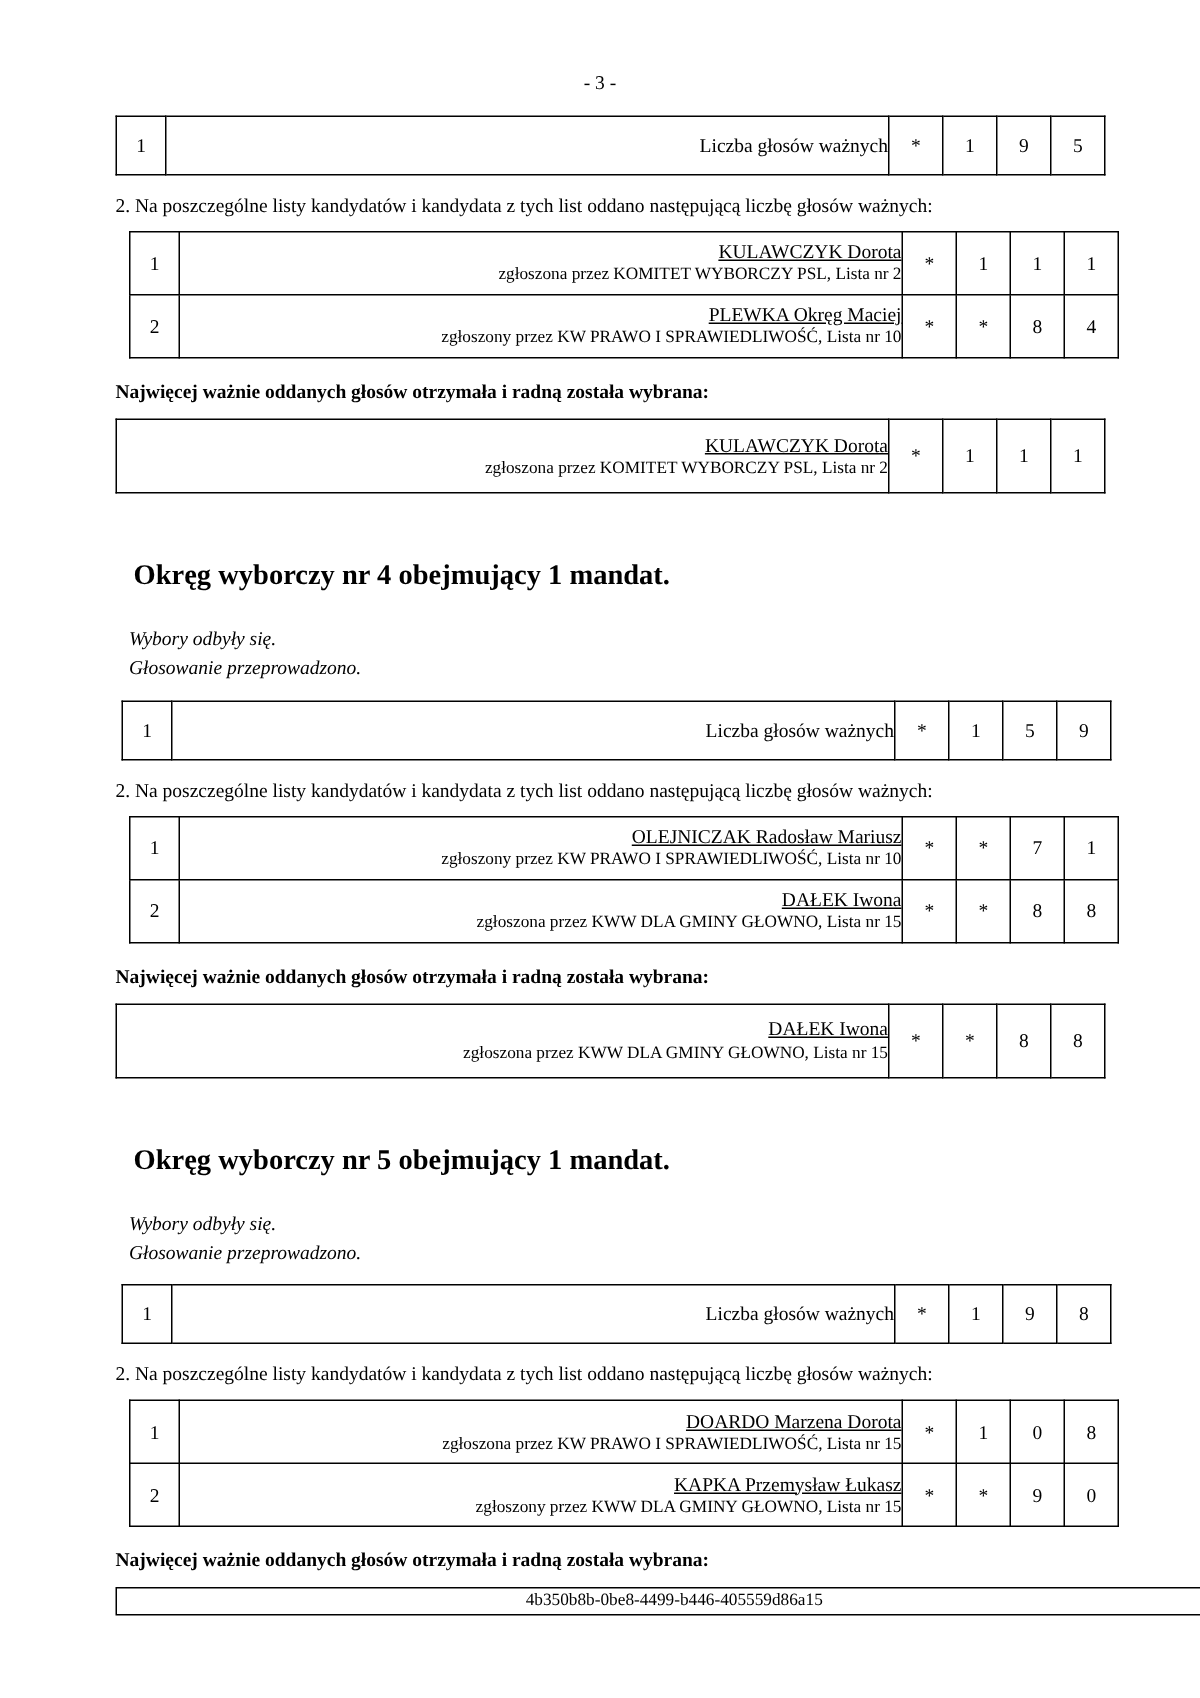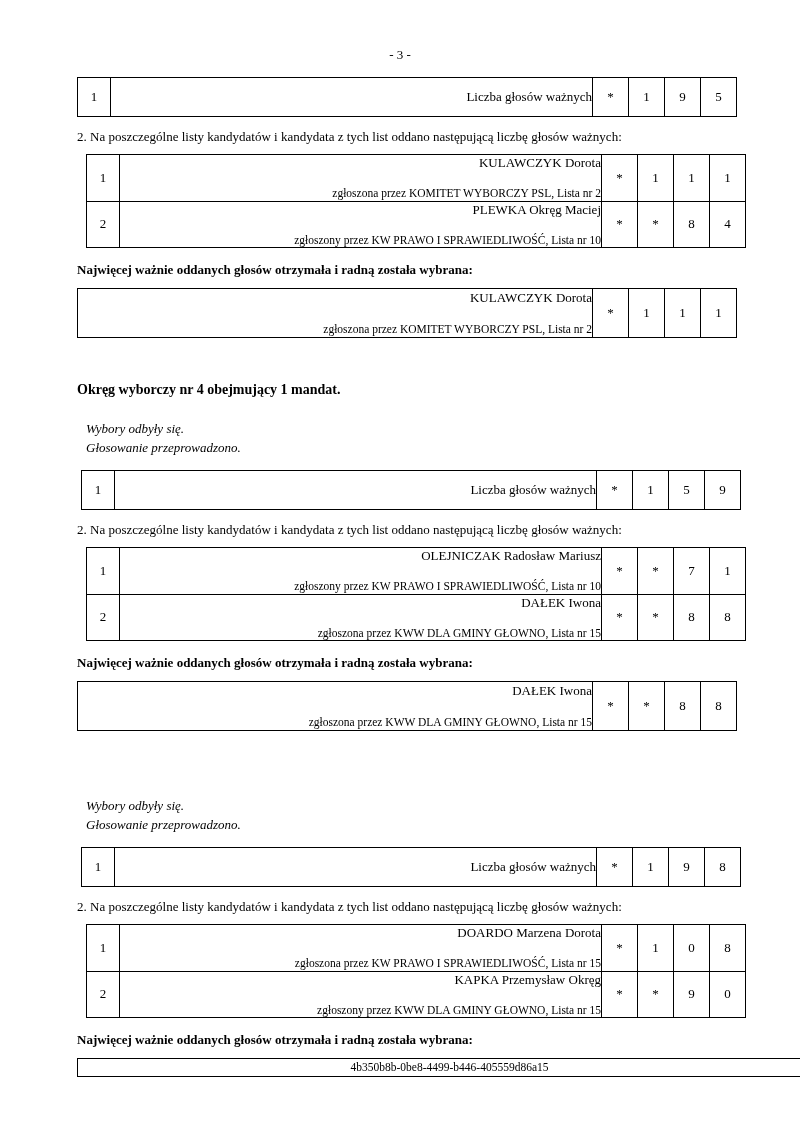--- a/index.html
+++ b/index.html
@@ -46,40 +46,40 @@
     text-align: center;
     font-size: 13px;
     height: 38px;
   }
   .c-name {
     padding-left: 9px !important;
     font-size: 13px;
     line-height: 1.25;
     text-align: right;
   }
-  .c-name .line1 { display: block; }
-  .c-name .line2 { display: block; font-size: 11.5px; margin-top: 15px; }
+  .c-name .line1 { display: block; text-decoration: underline; }
+  .c-name .line2 { display: block; font-size: 11.5px; }
   .c-digit {
     width: 35px;
     text-align: center;
     font-size: 13px;
   }
   .row-single td { height: 38px; }
   .row-double td { height: 41px; }
   .row-winner td { height: 48px; }
 
   p.para {
     font-size: 13px;
     margin: 12px 0 9px 0;
     font-family: Liberation Serif, serif;
   }
   .section-head {
     font-weight: bold;
-    font-size: 14px;
-    margin: 0 0 0 0;
+    font-size: 19px;
+    margin: 0 0 0 12px;
     padding-left: 0px;
   }
   .spacer-md { height: 22px; }
   .spacer-sm { height: 12px; }
   .stmt {
     font-size: 13px;
     line-height: 1.45;
     padding-left: 0px;
     font-style: italic;
   }
@@ -247,20 +247,21 @@
             <td class="c-digit">*</td>
             <td class="c-digit">8</td>
             <td class="c-digit">8</td>
           </tr>
         </tbody>
           </table>
       </div>
     </div>
 
     <div class="block okreg-block" style="margin-top:44px;">
+      <div class="section-head">Okręg wyborczy nr 5 obejmujący 1 mandat.</div>
 
       <div class="spacer-md"></div>
 
       <div class="stmt" style="padding-left:9px;">Wybory odbyły się.</div>
       <div class="stmt" style="padding-left:9px;">Głosowanie przeprowadzono.</div>
 
       <div class="spacer-sm"></div>
 
       <div class="tbl-wrap" style="margin-left:4px;">
         <table class="vote-table">
@@ -289,21 +290,21 @@
               <span class="line2">zgłoszona przez KW PRAWO I SPRAWIEDLIWOŚĆ, Lista nr 15</span>
             </td>
             <td class="c-digit">*</td>
             <td class="c-digit">1</td>
             <td class="c-digit">0</td>
             <td class="c-digit">8</td>
           </tr>
           <tr class="row-double">
             <td class="c-idx">2</td>
             <td class="c-name">
-              <span class="line1">KAPKA Przemysław Okręg</span>
+              <span class="line1">KAPKA Przemysław Łukasz</span>
               <span class="line2">zgłoszony przez KWW DLA GMINY GŁOWNO, Lista nr 15</span>
             </td>
             <td class="c-digit">*</td>
             <td class="c-digit">*</td>
             <td class="c-digit">9</td>
             <td class="c-digit">0</td>
           </tr>
         </tbody>
           </table>
       </div>

